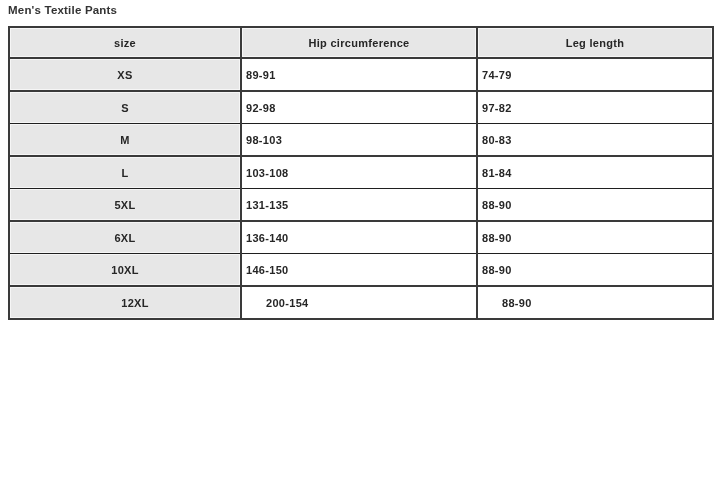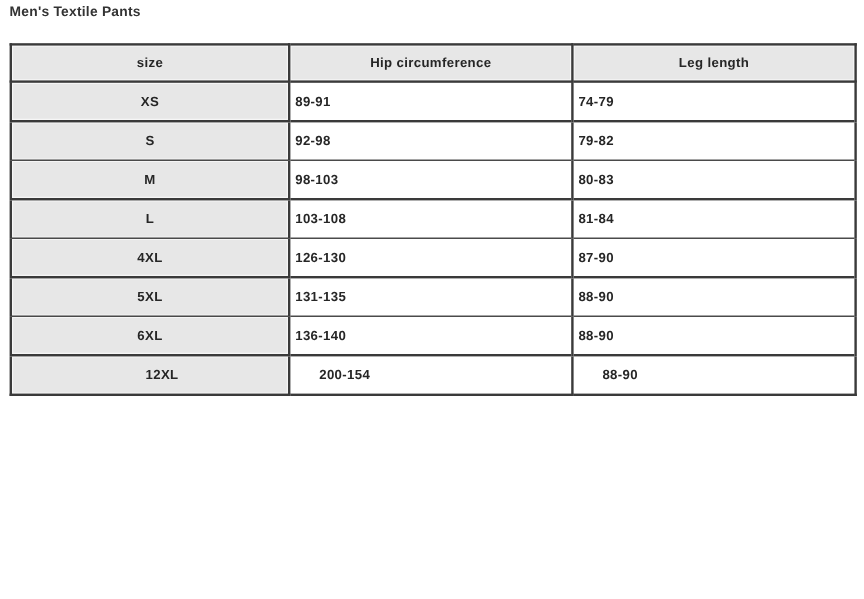--- a/index.html
+++ b/index.html
@@ -13,21 +13,21 @@
     box-sizing: border-box;
     padding: 4px 8px 0 8px;
     overflow: hidden;
     font-family: "Liberation Sans", "DejaVu Sans", sans-serif;
   }
   .page-title {
     font-size: 11.5px;
     font-weight: 700;
     color: #333333;
     letter-spacing: 0.2px;
-    margin: 0 0 19px 0;
+    margin: 0 0 9px 0;
     line-height: 13px;
   }
   table.size-chart {
     border-collapse: collapse;
     table-layout: fixed;
     width: 704px;
     border: 2px solid #3a3a3a;
   }
   col.c-size { width: 232px; }
   col.c-hip  { width: 236px; }
@@ -87,45 +87,45 @@
   </thead>
   <tbody>
       <tr>
         <th>XS</th>
         <td>89-91</td>
         <td>74-79</td>
       </tr>
       <tr>
         <th>S</th>
         <td>92-98</td>
-        <td>79-82</td>
+        <td>97-82</td>
       </tr>
       <tr>
         <th>M</th>
         <td>98-103</td>
         <td>80-83</td>
       </tr>
       <tr>
         <th>L</th>
         <td>103-108</td>
         <td>81-84</td>
       </tr>
       <tr>
-        <th>4XL</th>
-        <td>126-130</td>
-        <td>87-90</td>
-      </tr>
-      <tr>
         <th>5XL</th>
         <td>131-135</td>
         <td>88-90</td>
       </tr>
       <tr>
         <th>6XL</th>
         <td>136-140</td>
+        <td>88-90</td>
+      </tr>
+      <tr>
+        <th>10XL</th>
+        <td>146-150</td>
         <td>88-90</td>
       </tr>
       <tr>
         <th>12XL</th>
         <td>200-154</td>
         <td>88-90</td>
       </tr>
     </tbody>
 </table>
 

